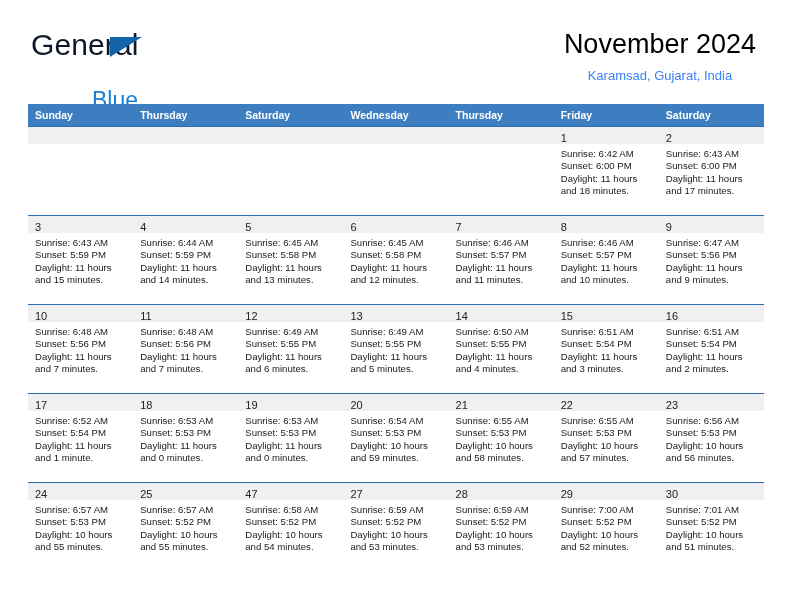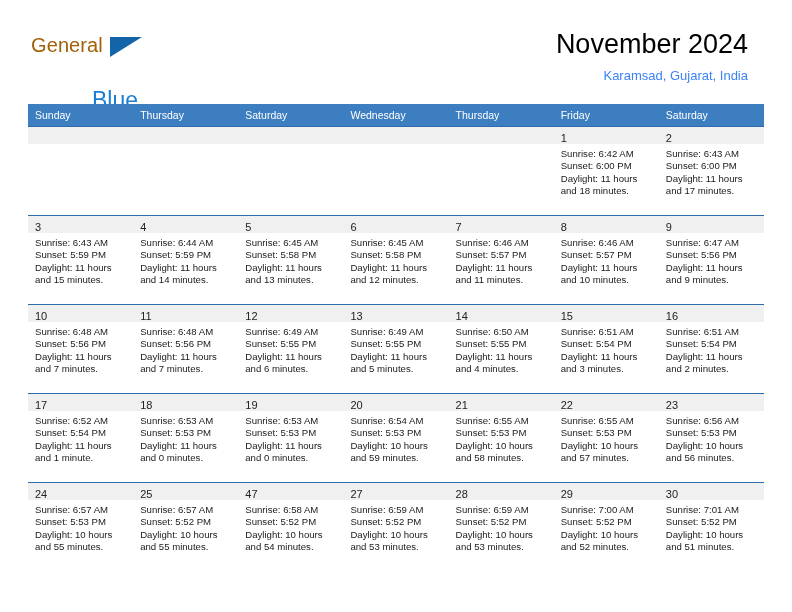--- a/index.html
+++ b/index.html
@@ -33,22 +33,22 @@
     position: absolute;
     left: 0;
     top: 4px;
     width: 200px;
     height: 56px;
   }
   .brand-general {
     position: absolute;
     left: 3px;
     top: 0px;
-    font-size: 20px;
-    color: #a16207;
+    font-size: 30px;
+    color: #0f172a;
     letter-spacing: 0.1px;
     line-height: 26px;
   }
   .brand-triangle {
     position: absolute;
     left: 82px;
     top: 5px;
     width: 0;
     height: 0;
     border-left: 32px solid #1464aa;
@@ -59,23 +59,23 @@
     left: 64px;
     top: 23px;
     font-size: 23px;
     color: #1b7fd4;
     line-height: 26px;
     margin-top: 32px;
   }
 
   .title-block {
     position: absolute;
-    right: 16px;
+    right: 8px;
     top: 0;
-    text-align: right;
+    text-align: center;
     margin-left: 8px;
   }
   .cal-title {
     font-size: 27px;
     color: #000000;
     line-height: 33px;
     white-space: nowrap;
   }
   .cal-subtitle {
     font-size: 13px;
@@ -91,21 +91,21 @@
     left: 28px;
     top: 104px;
     width: 736px;
     border-collapse: collapse;
     table-layout: fixed;
   }
   .calendar th {
     background: #3c7ec0;
     color: #ffffff;
     font-size: 10.5px;
-    font-weight: normal;
+    font-weight: bold;
     text-align: left;
     padding: 5px 0 5px 7px;
     height: 12px;
     border: none;
   }
   .calendar td {
     vertical-align: top;
     border-top: 1.4px solid #2f6cae;
     padding: 0;
     height: 88px;

